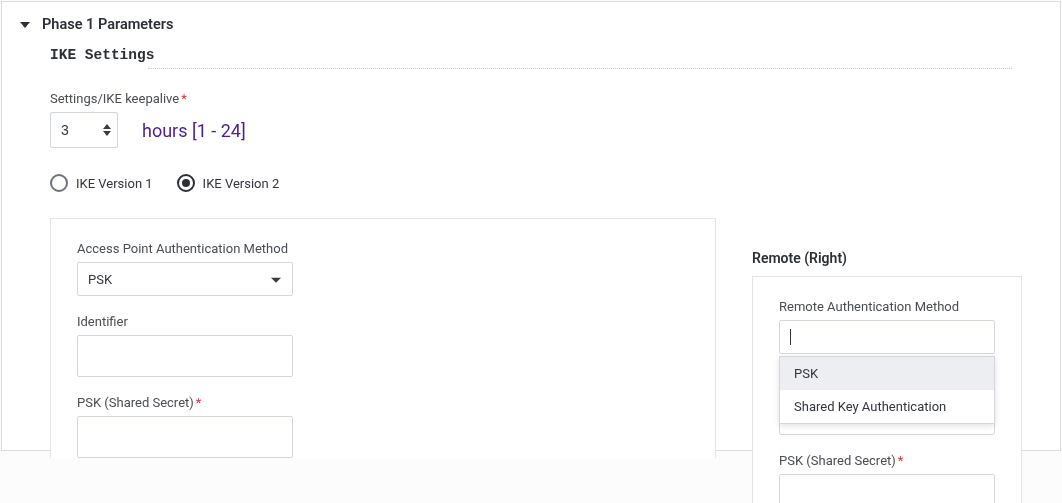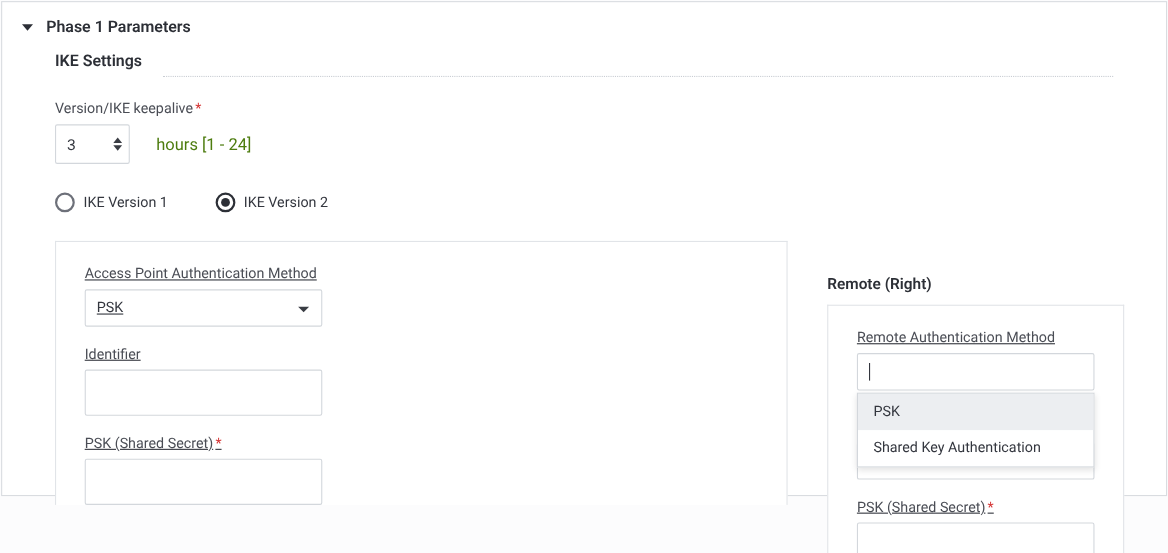--- a/index.html
+++ b/index.html
@@ -56,20 +56,21 @@
       left: 98px;
       right: 0;
       bottom: 0;
       border-bottom: 1px dotted #c9cdd3;
     }
     .ike-title {
       font-size: 14.5px;
       font-weight: 600;
       color: #2c2f36;
       display: inline-block;
+      font-family: Liberation Mono, monospace;
     }
     .field-label {
       font-size: 13px;
       color: #4a4d55;
       margin-bottom: 6px;
       display: block;
     }
     .req {
       color: #d53636;
       margin-left: 2px;
@@ -107,27 +108,27 @@
     .arrow-up, .arrow-down {
       width: 0;
       height: 0;
       border-left: 4px solid transparent;
       border-right: 4px solid transparent;
       cursor: pointer;
     }
     .arrow-up { border-bottom: 5px solid #3a3d44; }
     .arrow-down { border-top: 5px solid #3a3d44; }
     .hours-hint {
-      color: #4d7c0f;
-      font-size: 15px;
+      color: #4c1d95;
+      font-size: 18px;
     }
     .radio-row {
       display: flex;
       align-items: center;
-      gap: 43px;
+      gap: 24px;
       margin-bottom: 26px;
     }
     .radio-item {
       display: flex;
       align-items: center;
       gap: 8px;
       cursor: pointer;
     }
     .radio-outer {
       width: 18px;
@@ -171,21 +172,20 @@
     .col-box {
       border: 1px solid #e1e4e8;
       border-bottom: none;
       padding: 22px 26px 0 26px;
       background: #fff;
       height: 240px;
       overflow: hidden;
     }
     .form-group {
       margin-bottom: 18px;
-      text-decoration: underline;
     }
     .select-wrap {
       position: relative;
       width: 216px;
     }
     .select-box {
       border: 1px solid #d3d7dc;
       border-radius: 2px;
       height: 34px;
       padding: 0 30px 0 10px;
@@ -274,21 +274,21 @@
   </div>
 
   <div class="ike-section">
 
     <div class="ike-header-row">
       <span class="ike-title">IKE Settings</span>
     </div>
 
     <div>
       <label class="field-label">
-        <span>Version/IKE keepalive</span><span class="req">*</span>
+        <span>Settings/IKE keepalive</span><span class="req">*</span>
       </label>
       <div class="lifetime-row">
         <div class="number-input-wrap">
           <input type="text" value="3" style="">
           <div class="spinner-arrows">
             <span class="arrow-up"></span>
             <span class="arrow-down"></span>
           </div>
         </div>
         <span class="hours-hint">hours [1 - 24]</span>

